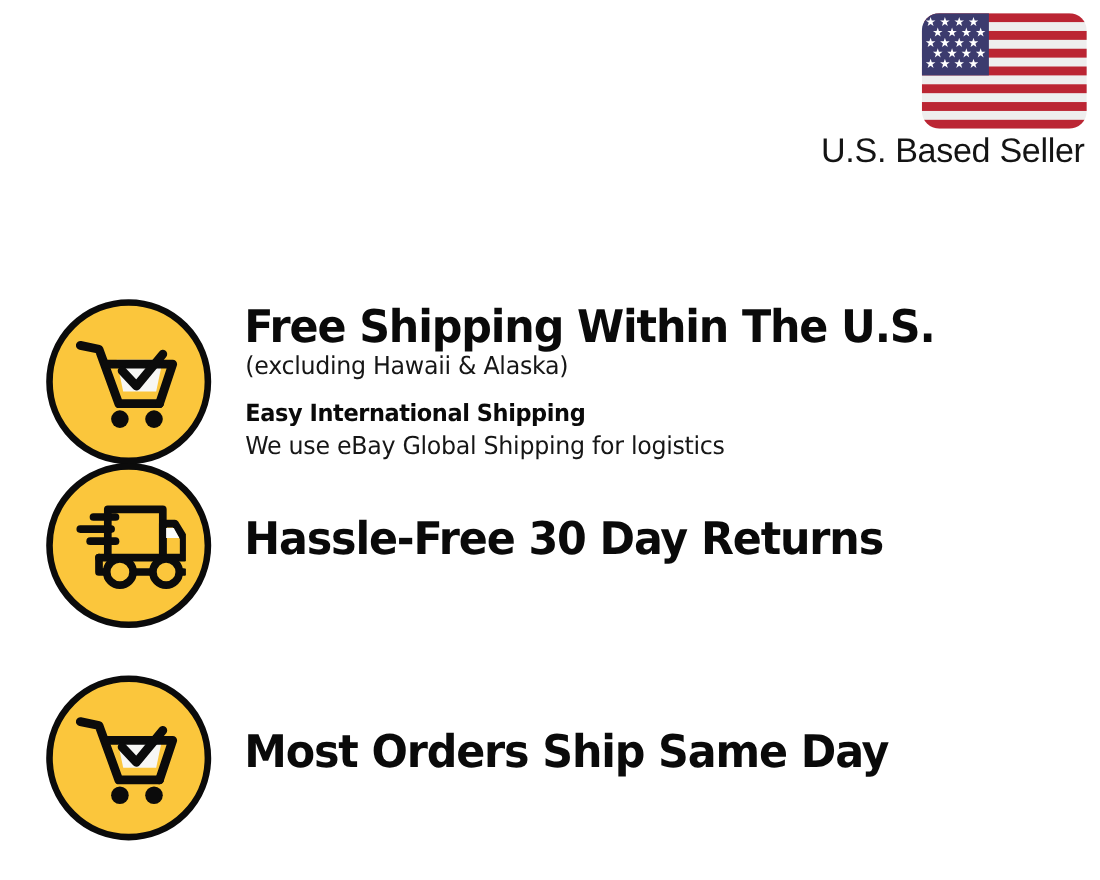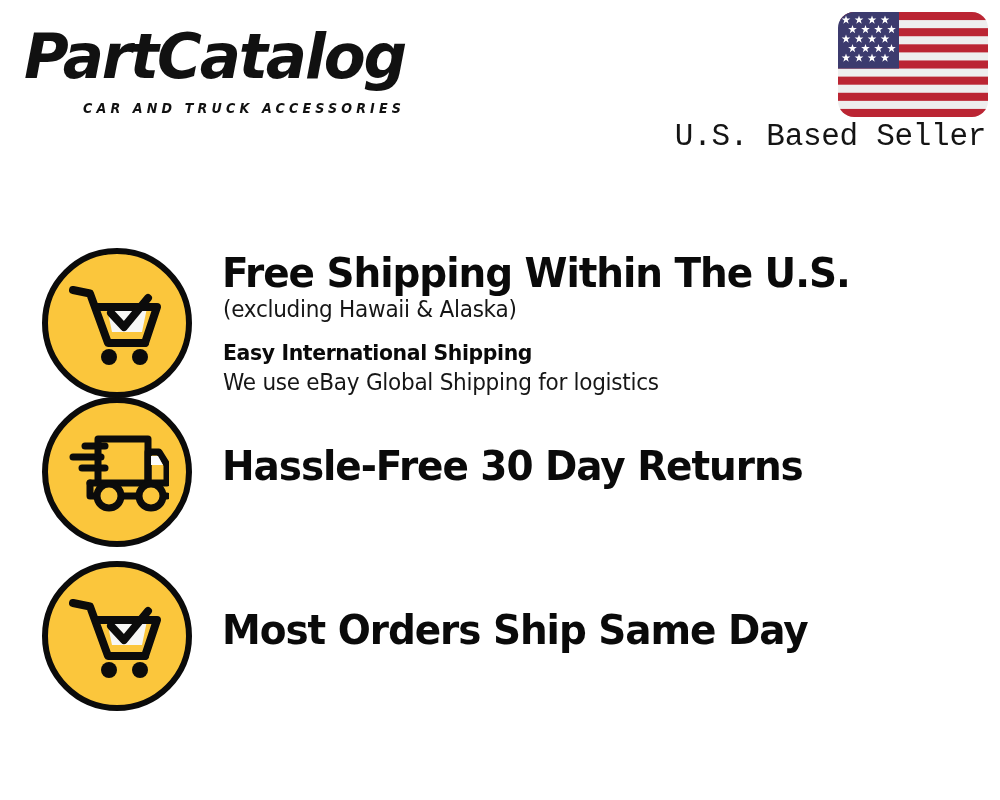--- a/index.html
+++ b/index.html
@@ -69,39 +69,40 @@
     top: 12px;
     width: 150px;
     height: 105px;
   }
   #flag-svg { display: block; width: 150px; height: 105px; }
 
   #us-seller-text {
     position: absolute;
     right: 14px;
     top: 117px;
-    font-family: Liberation Mono, monospace;
+    font-family: Liberation Sans, sans-serif;
     font-weight: 400;
     font-size: 31px;
     line-height: 40px;
     letter-spacing: -0.3px;
     color: #141414;
     white-space: nowrap;
     text-align: right;
   }
 
   
   .feature-row {
     position: absolute;
     left: 0;
     width: 1000px;
+    margin-top: 24px;
   }
   #row-shipping { top: 243px; height: 170px; }
   #row-returns  { top: 392px; height: 170px; }
-  #row-sameday  { top: 556px; height: 170px; }
+  #row-sameday  { top: 585px; height: 170px; }
 
   .badge-circle {
     position: absolute;
     left: 42px;
     top: 5px;
     width: 150px;
     height: 150px;
     border-radius: 50%;
     background: #fbc63c;
     border: 6px solid #0b0b0b;
@@ -162,24 +163,20 @@
   #shipping-intl-desc { position: absolute; left: 1px; top: 123px; }
 
   #returns-headline { position: absolute; left: 0; top: 50px; }
   #sameday-headline { position: absolute; left: 0; top: 50px; }
 </style>
 </head>
 <body>
 
 <div id="header">
 
-  <div id="brand-logo">
-    <div id="brand-wordmark">PartCatalog</div>
-    <div id="brand-tagline">CAR AND TRUCK ACCESSORIES</div>
-  </div>
 
   <div id="flag-badge">
     <svg id="flag-svg" viewBox="0 0 150 105" xmlns="http://www.w3.org/2000/svg">
       <defs>
         <clipPath id="flagclip">
           <rect x="0" y="0" width="150" height="105" rx="16" ry="16"></rect>
         </clipPath>
         <g id="star5">
           <polygon points="0,-4.6 1.08,-1.42 4.37,-1.42 1.71,0.54 2.7,3.72 0,1.8 -2.7,3.72 -1.71,0.54 -4.37,-1.42 -1.08,-1.42"></polygon>
         </g>

